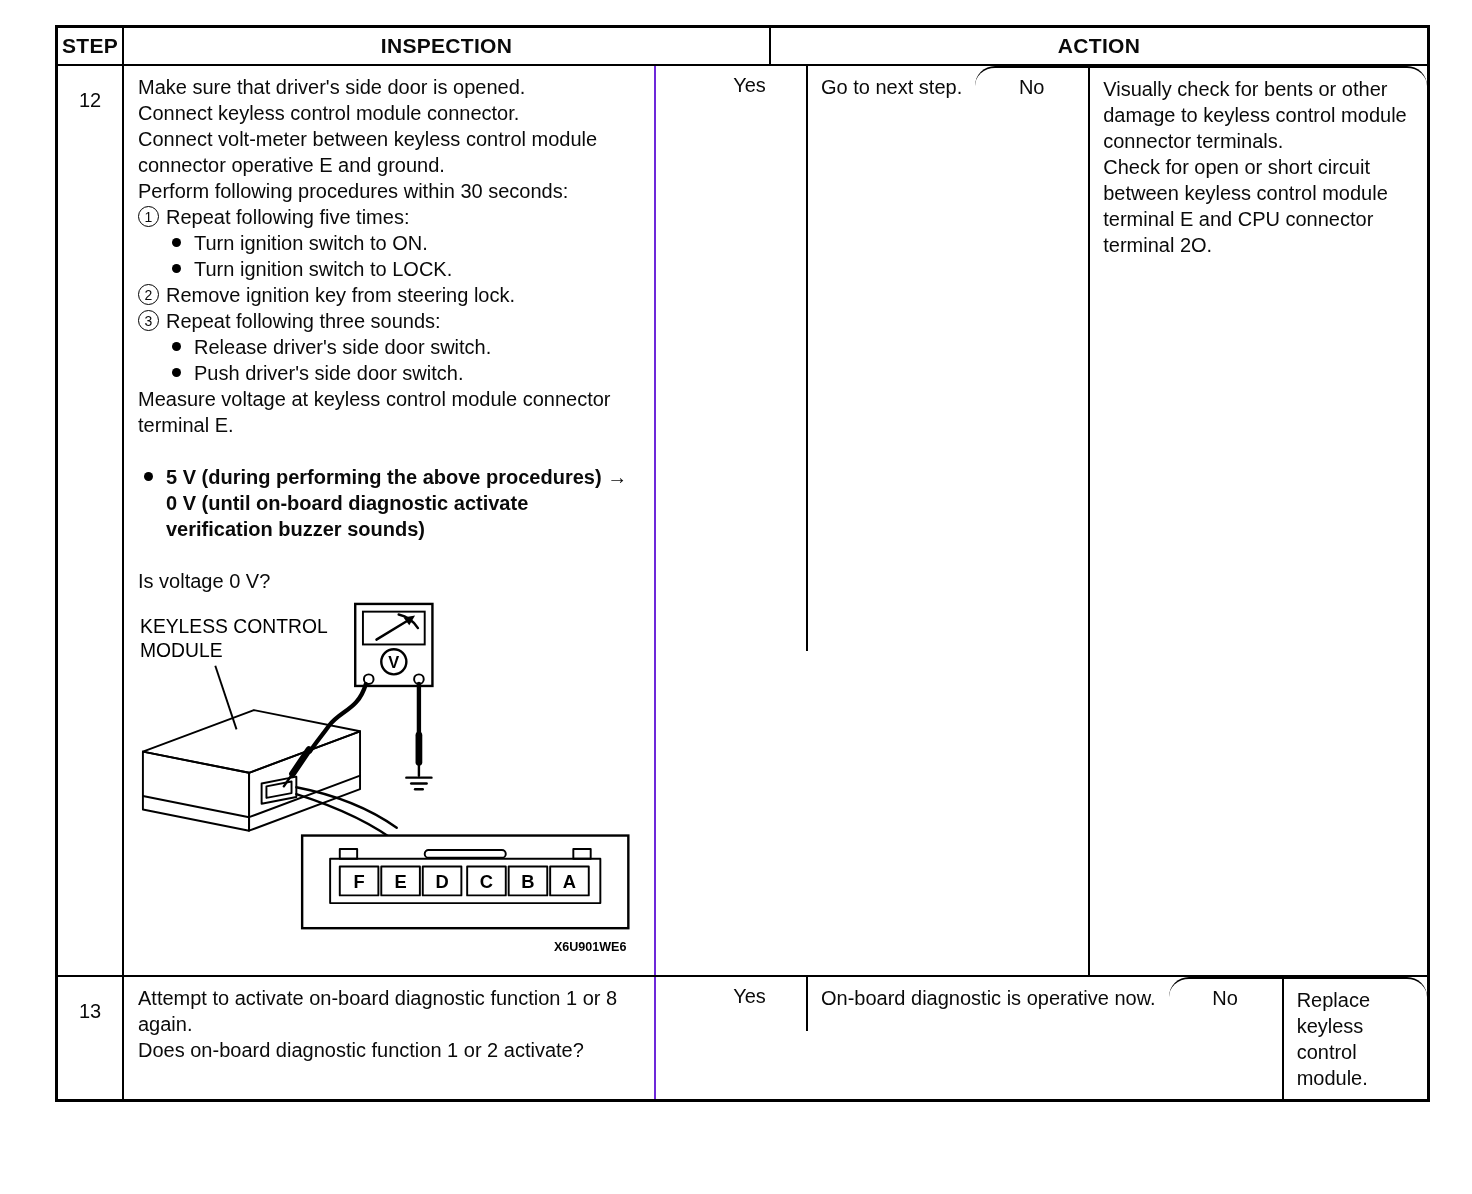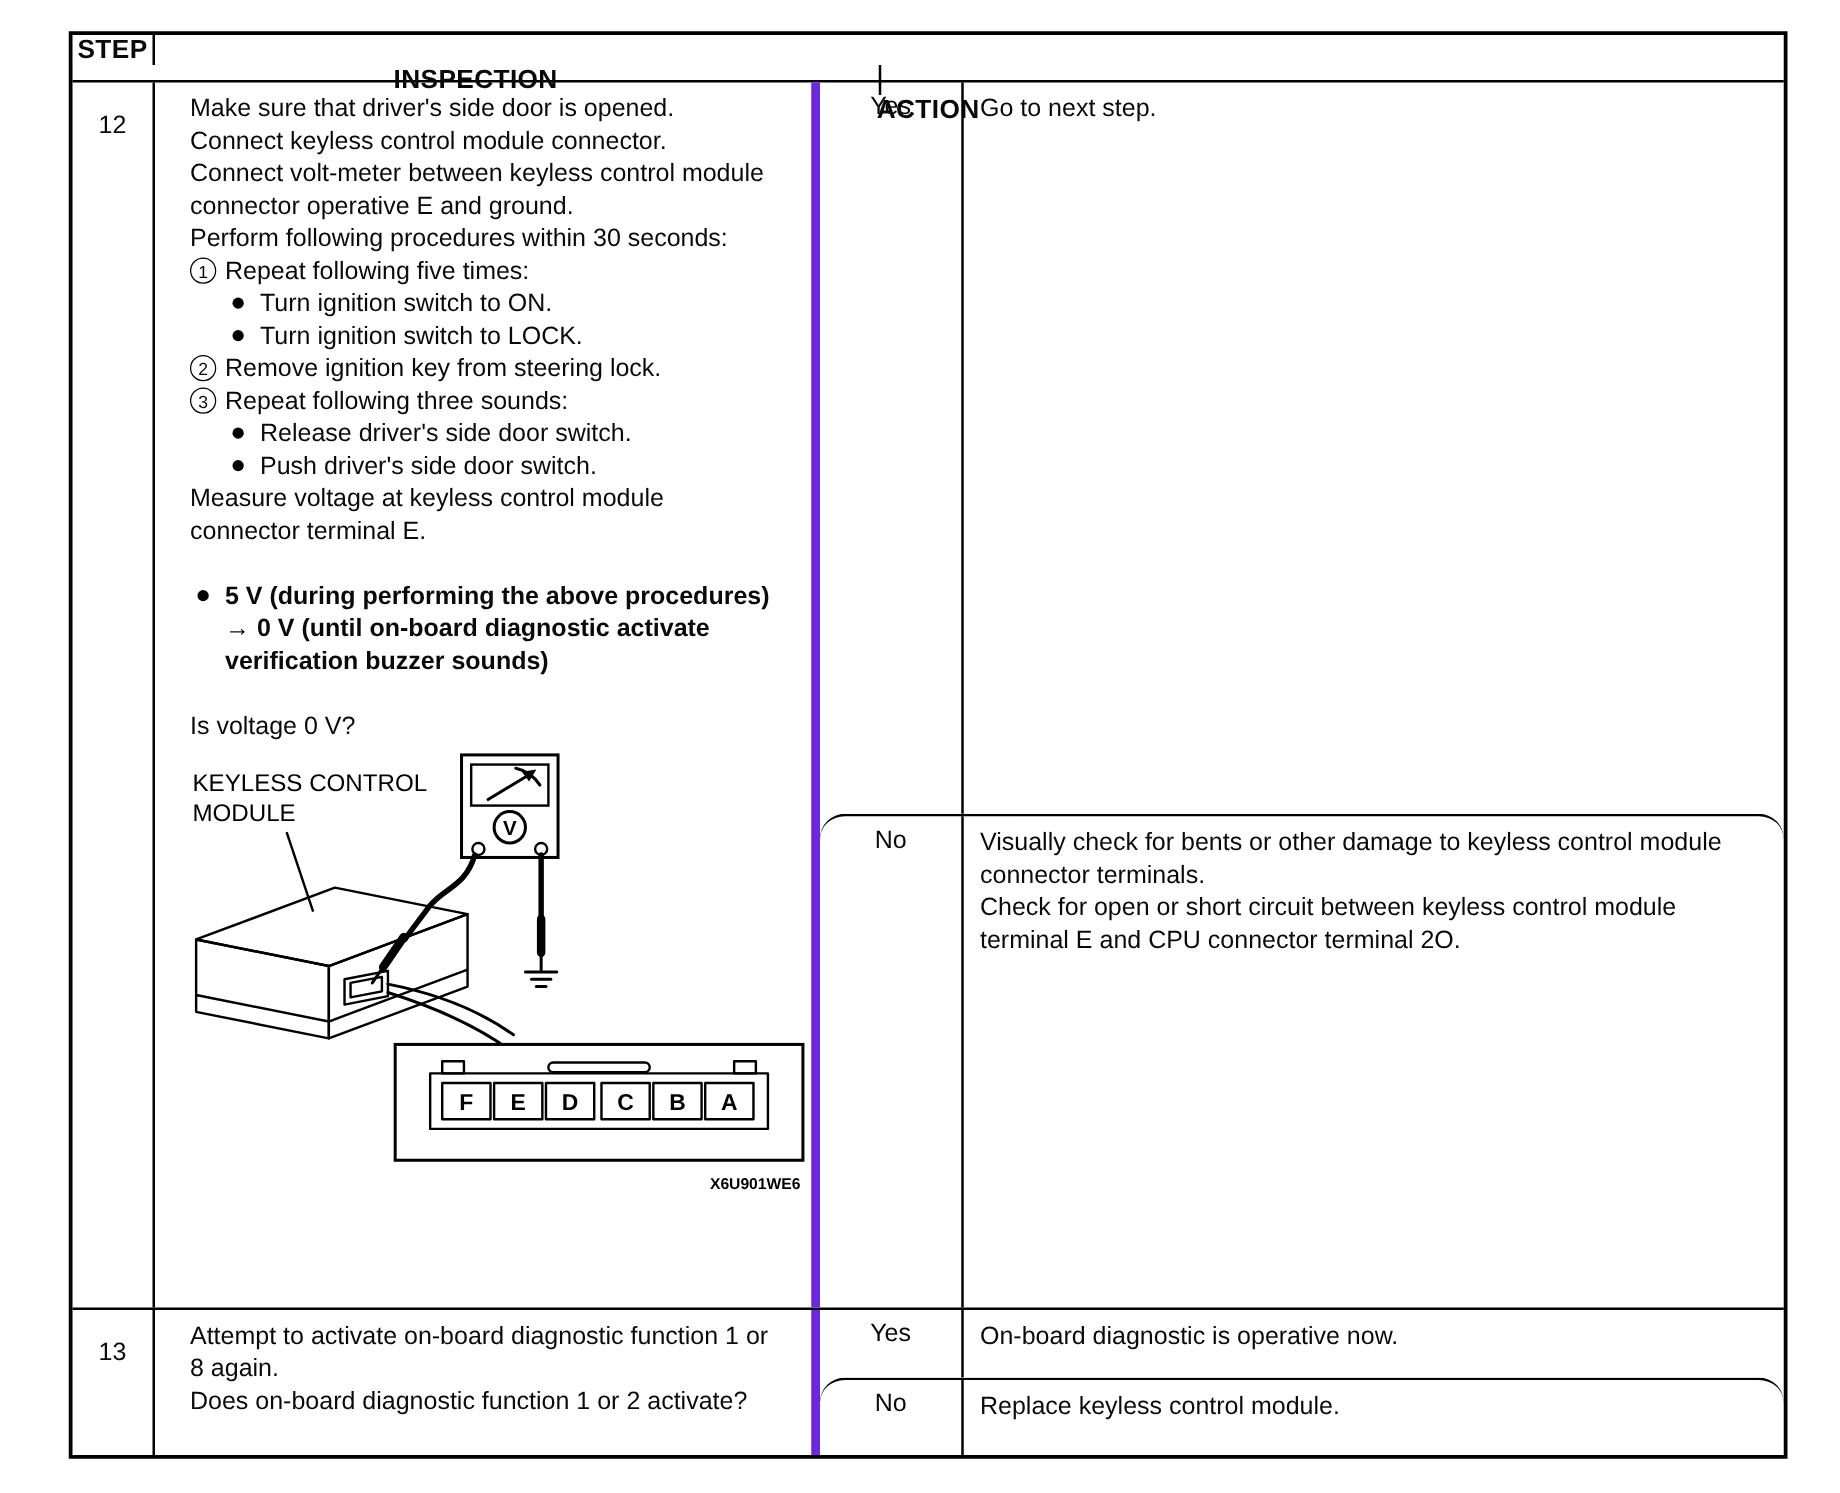--- a/index.html
+++ b/index.html
@@ -1,28 +1,28 @@
 <!DOCTYPE html>
 <html><head>
 <meta charset="utf-8">
 <style>
   * { box-sizing: border-box; }
   body { margin: 0; background: #fff; font-family: "Liberation Sans", sans-serif; color: #0a0a0a; }
   .page { width: 1472px; min-height: 1194px; padding: 25px 42px 20px 55px; background: #fff; }
   .ts-table { width: 1375px; border: 3px solid #000; }
   .row { display: flex; }
   .row + .row { border-top: 2px solid #000; }
-  .header-row { height: 36px; flex-direction: column; }
+  .header-row { height: 36px; }
   .header-cell { display: flex; align-items: center; justify-content: center; font-weight: bold; font-size: 21px; letter-spacing: 0.3px; }
   .step-col { width: 66px; border-right: 2px solid #000; flex-shrink: 0; }
   .insp-head { width: 647px; border-right: 2px solid #000; flex-shrink: 0; }
   .action-head { flex: 1; }
   .step-num { font-size: 20px; text-align: center; padding-top: 23px; }
-  .insp-col { width: 532px; border-right: 7px solid #6d28d9; flex-shrink: 0; padding: 8px 28px; font-size: 20px; line-height: 26px; overflow: hidden; }
-  .branches { flex: 1; display: flex; flex-direction: column; }
+  .insp-col { width: 532px; border-right: 2px solid #6d28d9; flex-shrink: 0; padding: 8px 14px; font-size: 20px; line-height: 26px; overflow: hidden; }
+  .branches { flex: 1; display: flex; flex-direction: row; margin-left: 37px; }
   .branch { display: flex; }
   .branch + .branch { border-top: 2px solid #000; border-radius: 20px; }
   .ans-col { width: 115px; border-right: 2px solid #000; flex-shrink: 0; text-align: center; padding-top: 8px; font-size: 20px; }
   .action-col { flex: 1; padding: 8px 13px; font-size: 20px; line-height: 26px; }
   .row12 .branch-yes { height: 585px; }
   .row12 .branch-no { flex: 1; min-height: 395px; }
   .row13 .branch-yes { height: 54px; }
   .row13 .branch-no { flex: 1; min-height: 62px; }
   .b { font-weight: normal; }
   .num-item { display: flex; align-items: flex-start; }

